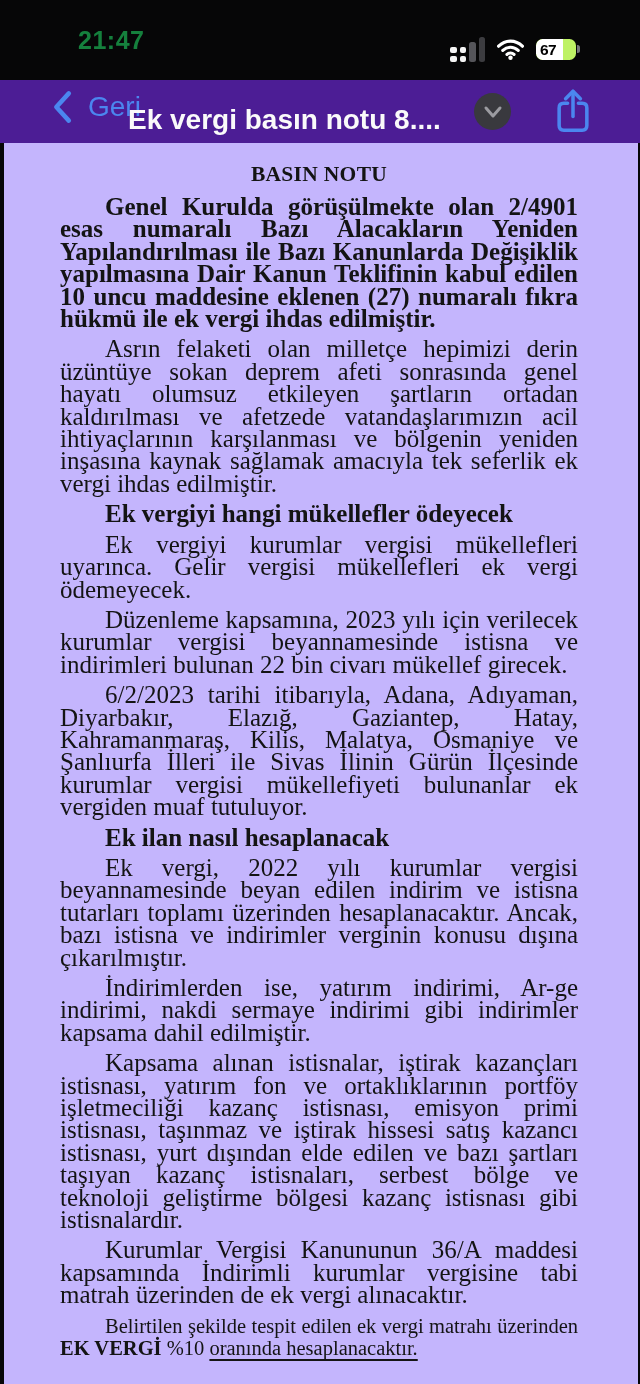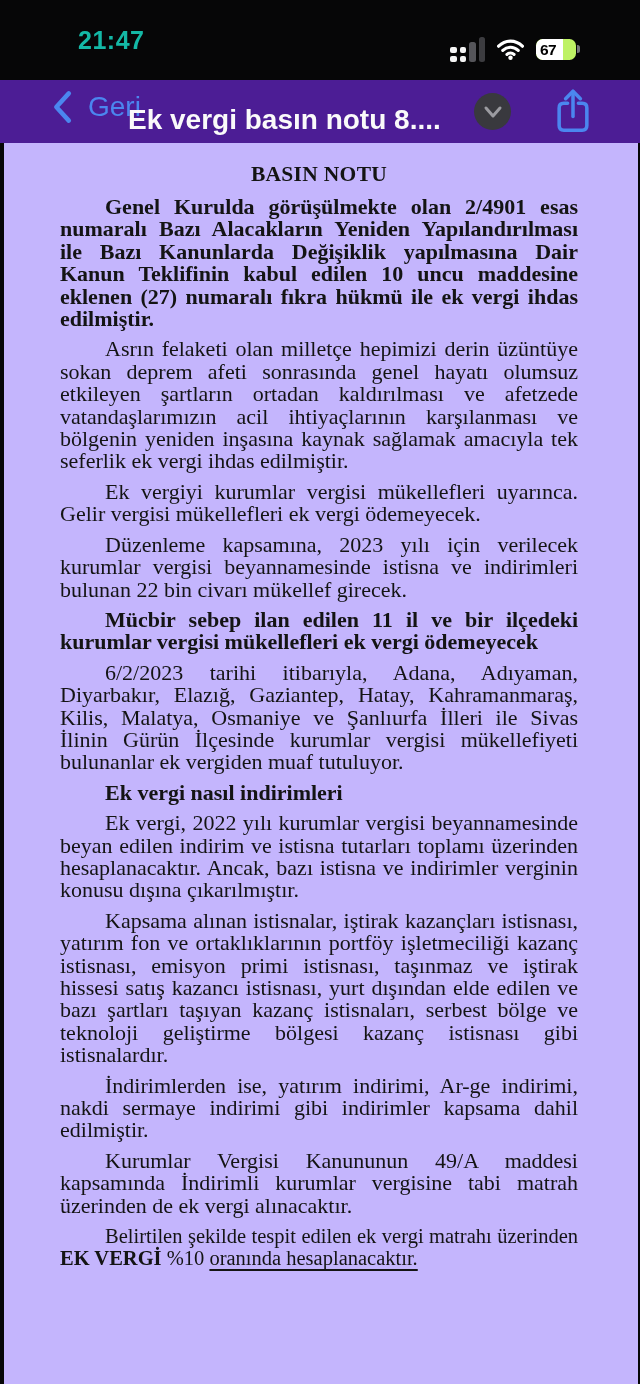--- a/index.html
+++ b/index.html
@@ -3,21 +3,21 @@
 <meta charset="utf-8">
 <style>
   html,body{margin:0;padding:0;}
   body{
     width:640px;height:1384px;position:relative;overflow:hidden;
     background:#060607;
     font-family:"Liberation Sans",sans-serif;
   }
   
   .status-time{
-    position:absolute;left:78px;top:26px;color:#14b8a6;
+    position:absolute;left:78px;top:26px;color:#15803d;
     font-size:25px;font-weight:700;letter-spacing:.5px;
   }
   .status-icons{
     position:absolute;right:60px;top:36px;display:flex;align-items:center;gap:11px;
   }
   .cellular{display:flex;align-items:flex-end;gap:3px;height:26px;}
   .cellular .dotcol{display:flex;flex-direction:column;gap:3px;}
   .cellular .dot{width:6.5px;height:6px;border-radius:2px;background:#f4f4f4;}
   .cellular .bar{width:6.5px;border-radius:2.5px;}
   .cellular .bar3{height:20px;background:#55555a;}
@@ -42,21 +42,21 @@
   .doc{
     padding:15px 60px 0 56px;
     font-family:"Liberation Serif","DejaVu Serif",serif;
     color:#141414;
   }
   .doc-title{
     text-align:center;font-weight:700;font-size:21.5px;line-height:24px;
     margin:4px 0 10px 0;letter-spacing:.3px;
   }
   .doc p{
-    font-size:22px;line-height:22.4px;margin:8px 0;
+    font-size:25px;line-height:22.4px;margin:8px 0;
     text-align:justify;text-indent:45px;
   }
   .doc p.p-bold{font-weight:700;}
   .doc p.p-heading{font-weight:700;}
   .closing{position:relative;margin:8px 0;}
   .closing .lead-line{
     font-size:20.5px;line-height:22.4px;text-indent:45px;
     text-align:justify;text-align-last:justify;margin-top:8px;
   }
   .closing .final-line{font-size:20.5px;line-height:22.4px;}
@@ -120,29 +120,29 @@
   </div>
 </div>
 
 <div class="page">
   <div class="doc">
     <div class="doc-title">BASIN NOTU</div>
 
     <div id="paragraphs">
         <p class="p-bold">Genel Kurulda görüşülmekte olan 2/4901 esas numaralı Bazı Alacakların Yeniden Yapılandırılması ile Bazı Kanunlarda Değişiklik yapılmasına Dair Kanun Teklifinin kabul edilen 10 uncu maddesine eklenen (27) numaralı fıkra hükmü ile ek vergi ihdas edilmiştir.</p>
         <p class="p-normal">Asrın felaketi olan milletçe hepimizi derin üzüntüye sokan deprem afeti sonrasında genel hayatı olumsuz etkileyen şartların ortadan kaldırılması ve afetzede vatandaşlarımızın acil ihtiyaçlarının karşılanması ve bölgenin yeniden inşasına kaynak sağlamak amacıyla tek seferlik ek vergi ihdas edilmiştir.</p>
+        <p class="p-heading">Ek vergiyi hangi mükellefler ödeyecek</p>
         <p class="p-normal">Ek vergiyi kurumlar vergisi mükellefleri uyarınca. Gelir vergisi mükellefleri ek vergi ödemeyecek.</p>
         <p class="p-normal">Düzenleme kapsamına, 2023 yılı için verilecek kurumlar vergisi beyannamesinde istisna ve indirimleri bulunan 22 bin civarı mükellef girecek.</p>
-        <p class="p-heading">Mücbir sebep ilan edilen 11 il ve bir ilçedeki kurumlar vergisi mükellefleri ek vergi ödemeyecek</p>
         <p class="p-normal">6/2/2023 tarihi itibarıyla, Adana, Adıyaman, Diyarbakır, Elazığ, Gaziantep, Hatay, Kahramanmaraş, Kilis, Malatya, Osmaniye ve Şanlıurfa İlleri ile Sivas İlinin Gürün İlçesinde kurumlar vergisi mükellefiyeti bulunanlar ek vergiden muaf tutuluyor.</p>
-        <p class="p-heading">Ek vergi nasıl indirimleri</p>
+        <p class="p-heading">Ek ilan nasıl hesaplanacak</p>
         <p class="p-normal">Ek vergi, 2022 yılı kurumlar vergisi beyannamesinde beyan edilen indirim ve istisna tutarları toplamı üzerinden hesaplanacaktır. Ancak, bazı istisna ve indirimler verginin konusu dışına çıkarılmıştır.</p>
+        <p class="p-normal">İndirimlerden ise, yatırım indirimi, Ar-ge indirimi, nakdi sermaye indirimi gibi indirimler kapsama dahil edilmiştir.</p>
         <p class="p-normal">Kapsama alınan istisnalar, iştirak kazançları istisnası, yatırım fon ve ortaklıklarının portföy işletmeciliği kazanç istisnası, emisyon primi istisnası, taşınmaz ve iştirak hissesi satış kazancı istisnası, yurt dışından elde edilen ve bazı şartları taşıyan kazanç istisnaları, serbest bölge ve teknoloji geliştirme bölgesi kazanç istisnası gibi istisnalardır.</p>
-        <p class="p-normal">İndirimlerden ise, yatırım indirimi, Ar-ge indirimi, nakdi sermaye indirimi gibi indirimler kapsama dahil edilmiştir.</p>
-        <p class="p-normal">Kurumlar Vergisi Kanununun 49/A maddesi kapsamında İndirimli kurumlar vergisine tabi matrah üzerinden de ek vergi alınacaktır.</p>
+        <p class="p-normal">Kurumlar Vergisi Kanununun 36/A maddesi kapsamında İndirimli kurumlar vergisine tabi matrah üzerinden de ek vergi alınacaktır.</p>
       </div>
 
     <div class="closing">
       <div class="lead-line">
         <span>Belirtilen şekilde tespit edilen ek vergi matrahı üzerinden</span>
       </div>
       <div class="final-line">
         <b>EK VERGİ</b>
         <span>%10</span>
         <u>oranında hesaplanacaktır.</u>

